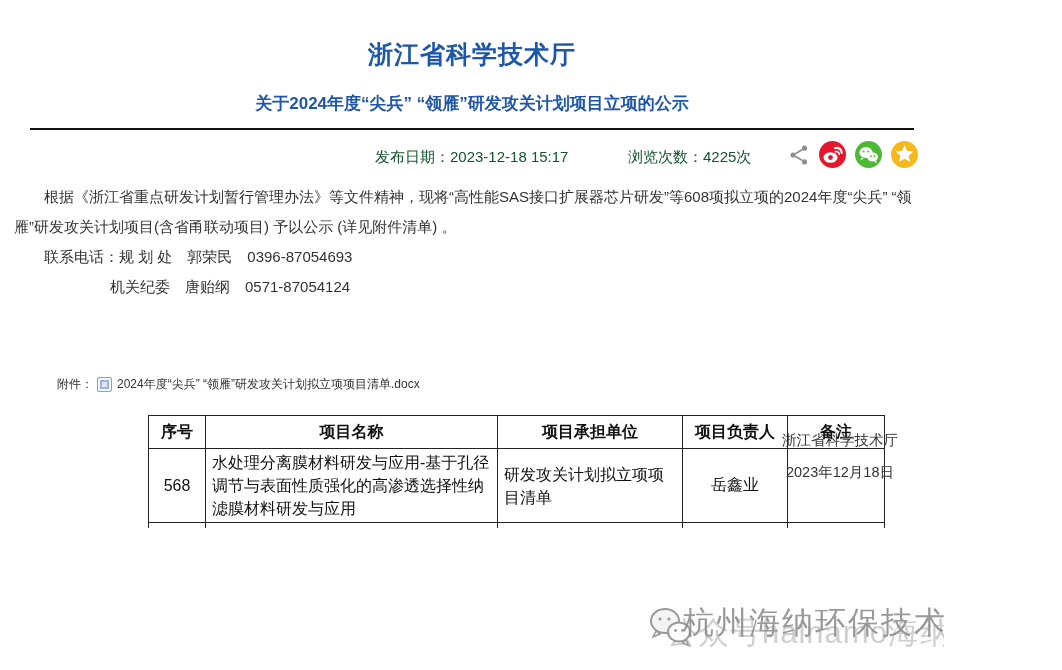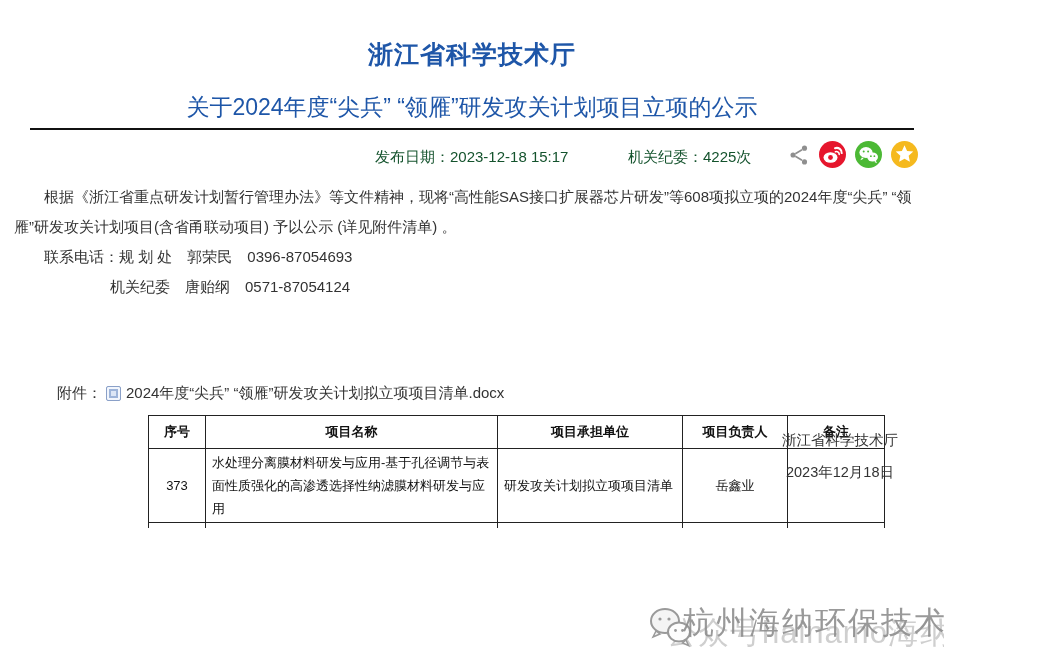--- a/index.html
+++ b/index.html
@@ -6,45 +6,45 @@
   .page{
     position:relative;width:944px;height:670px;background:#ffffff;
     font-family:"Liberation Sans","DejaVu Sans",sans-serif;overflow:hidden;color:#333;
   }
   .org-title{
     position:absolute;top:38px;left:0;right:0;text-align:center;
     font-size:25px;font-weight:bold;color:#1e56a8;letter-spacing:1px;
   }
   .doc-title{
     position:absolute;top:92px;left:0;right:0;text-align:center;
-    font-size:23px;font-weight:normal;color:#1e56a8;
+    font-size:17px;font-weight:bold;color:#1e56a8;
   }
   .divider{position:absolute;top:128px;left:30px;right:30px;border-top:2.5px solid #111;}
   .meta-item{position:absolute;font-size:15px;color:#14532d;}
   .meta-publish{left:375px;top:148px;}
   .meta-views{left:628px;top:148px;}
   .share-bar{position:absolute;right:26px;top:141px;display:flex;align-items:center;gap:9px;}
   .share-bar .round{width:27px;height:27px;border-radius:50%;display:flex;align-items:center;justify-content:center;cursor:pointer;}
   .round.weibo{background:#e6162d;}
   .round.wechat{background:#4cb935;}
   .round.qzone{background:#f5b91e;}
   .bodytext{position:absolute;top:182px;left:14px;right:30px;font-size:15px;line-height:30px;color:#333;}
   .bodytext p{margin:0;}
   .p-indent{text-indent:2em;}
   .p1{margin-bottom:4px;}
   .p2{margin-top:6px;}
   .phone2{padding-left:96px;}
-  .attach-row{position:absolute;top:384px;left:57px;font-size:15px;color:#333;display:flex;align-items:center;}
+  .attach-row{position:absolute;top:376px;left:57px;font-size:12px;color:#333;display:flex;align-items:center;}
   .doc-icon{
     width:13px;height:13px;border:1px solid #8aa0c8;background:#dce6f6;border-radius:2px;
     display:inline-block;margin:0 5px 0 4px;box-shadow:inset 0 0 0 2px #f2f6fd, inset 0 0 0 4px #9db4d9;
   }
   .attach-link{color:#333;cursor:pointer;}
   .table-wrap{position:absolute;top:415px;left:148px;width:740px;height:113px;overflow:hidden;}
-  table.proj{border-collapse:collapse;table-layout:fixed;width:736px;font-size:13px;color:#111;}
+  table.proj{border-collapse:collapse;table-layout:fixed;width:736px;font-size:16px;color:#111;}
   table.proj th,table.proj td{border:1px solid #222;padding:2px 6px;background:#fff;}
   table.proj th{font-weight:bold;text-align:center;height:28px;}
   td.c-center{text-align:center;}
   td.c-name{text-align:left;line-height:23px;}
   td.c-org{text-align:left;line-height:23px;}
   tr.partial td{height:20px;}
   .signature{position:absolute;right:24px;top:424px;width:160px;text-align:center;font-size:14.5px;color:#333;line-height:32px;}
   .watermark{position:absolute;left:628px;top:590px;width:430px;height:75px;pointer-events:none;}
   .wm-account{
     position:absolute;left:38px;top:22px;font-size:31px;color:#cfcfcf;white-space:nowrap;letter-spacing:1px;
@@ -57,21 +57,21 @@
 </head>
 <body>
 
 <div class="page">
 
   <div class="org-title">浙江省科学技术厅</div>
   <div class="doc-title">关于2024年度“尖兵” “领雁”研发攻关计划项目立项的公示</div>
   <div class="divider"></div>
 
   <div class="meta-item meta-publish"><span>发布日期：</span><span>2023-12-18 15:17</span></div>
-  <div class="meta-item meta-views"><span>机关纪委：</span><span>4225次</span></div>
+  <div class="meta-item meta-views"><span>浏览次数：</span><span>4225次</span></div>
 
   <div class="share-bar">
     <span style="cursor:pointer;display:flex;">
       <svg width="22" height="22" viewBox="0 0 24 24" fill="#8f8f8f">
           <circle cx="18" cy="4.5" r="2.8"></circle>
           <circle cx="5.5" cy="12" r="2.8"></circle>
           <circle cx="18" cy="19.5" r="2.8"></circle>
           <path d="M8 10.7l7.3-4.4M8 13.3l7.3 4.4" stroke="#8f8f8f" stroke-width="1.8" fill="none"></path>
         </svg>
     </span>
@@ -125,21 +125,21 @@
         </colgroup>
       <tbody>
           <tr>
         <th>序号</th>
         <th>项目名称</th>
         <th>项目承担单位</th>
         <th>项目负责人</th>
         <th>备注</th>
       </tr>
       <tr>
-        <td class="c-center">373</td>
+        <td class="c-center">568</td>
         <td class="c-name">水处理分离膜材料研发与应用-基于孔径调节与表面性质强化的高渗透选择性纳滤膜材料研发与应用</td>
         <td class="c-org">研发攻关计划拟立项项目清单</td>
         <td class="c-center">岳鑫业</td>
         <td class="c-center"></td>
       </tr>
       <tr class="partial">
         <td></td>
             <td></td>
             <td></td>
             <td></td>

